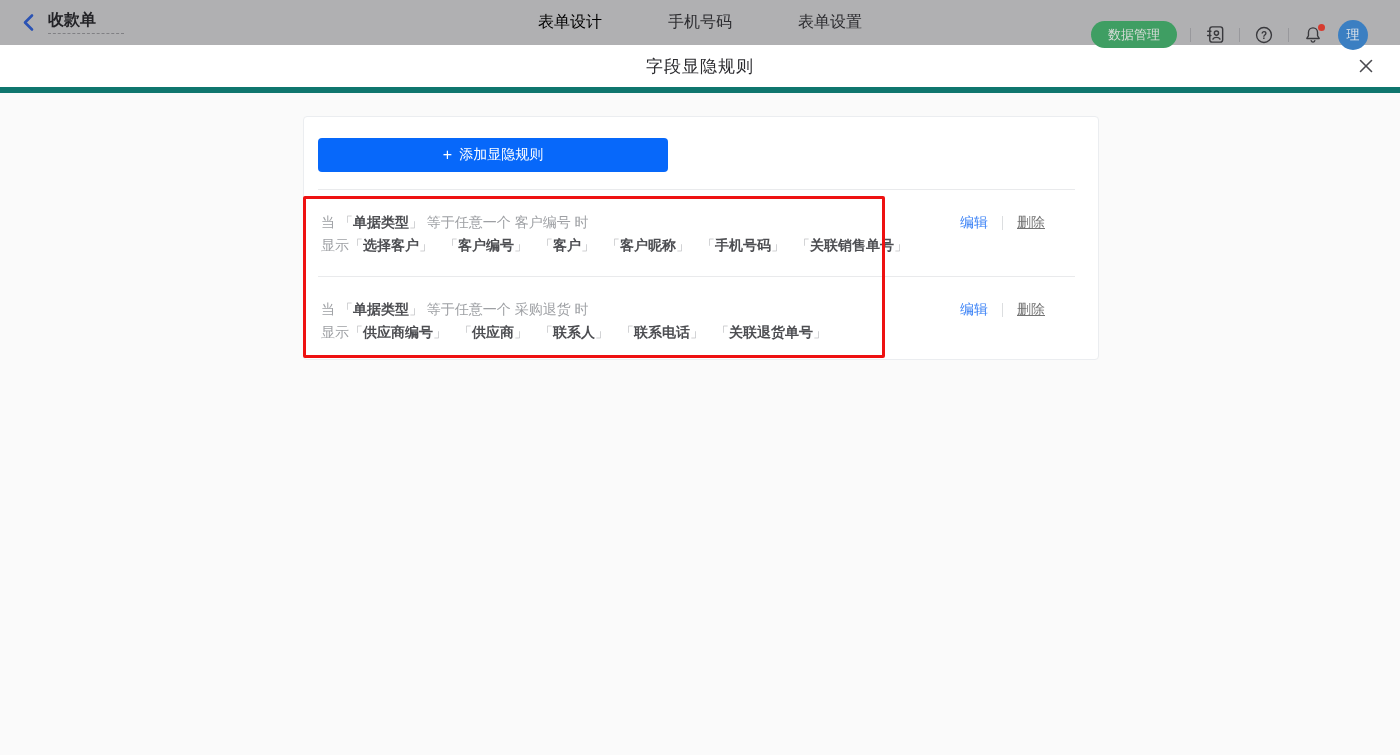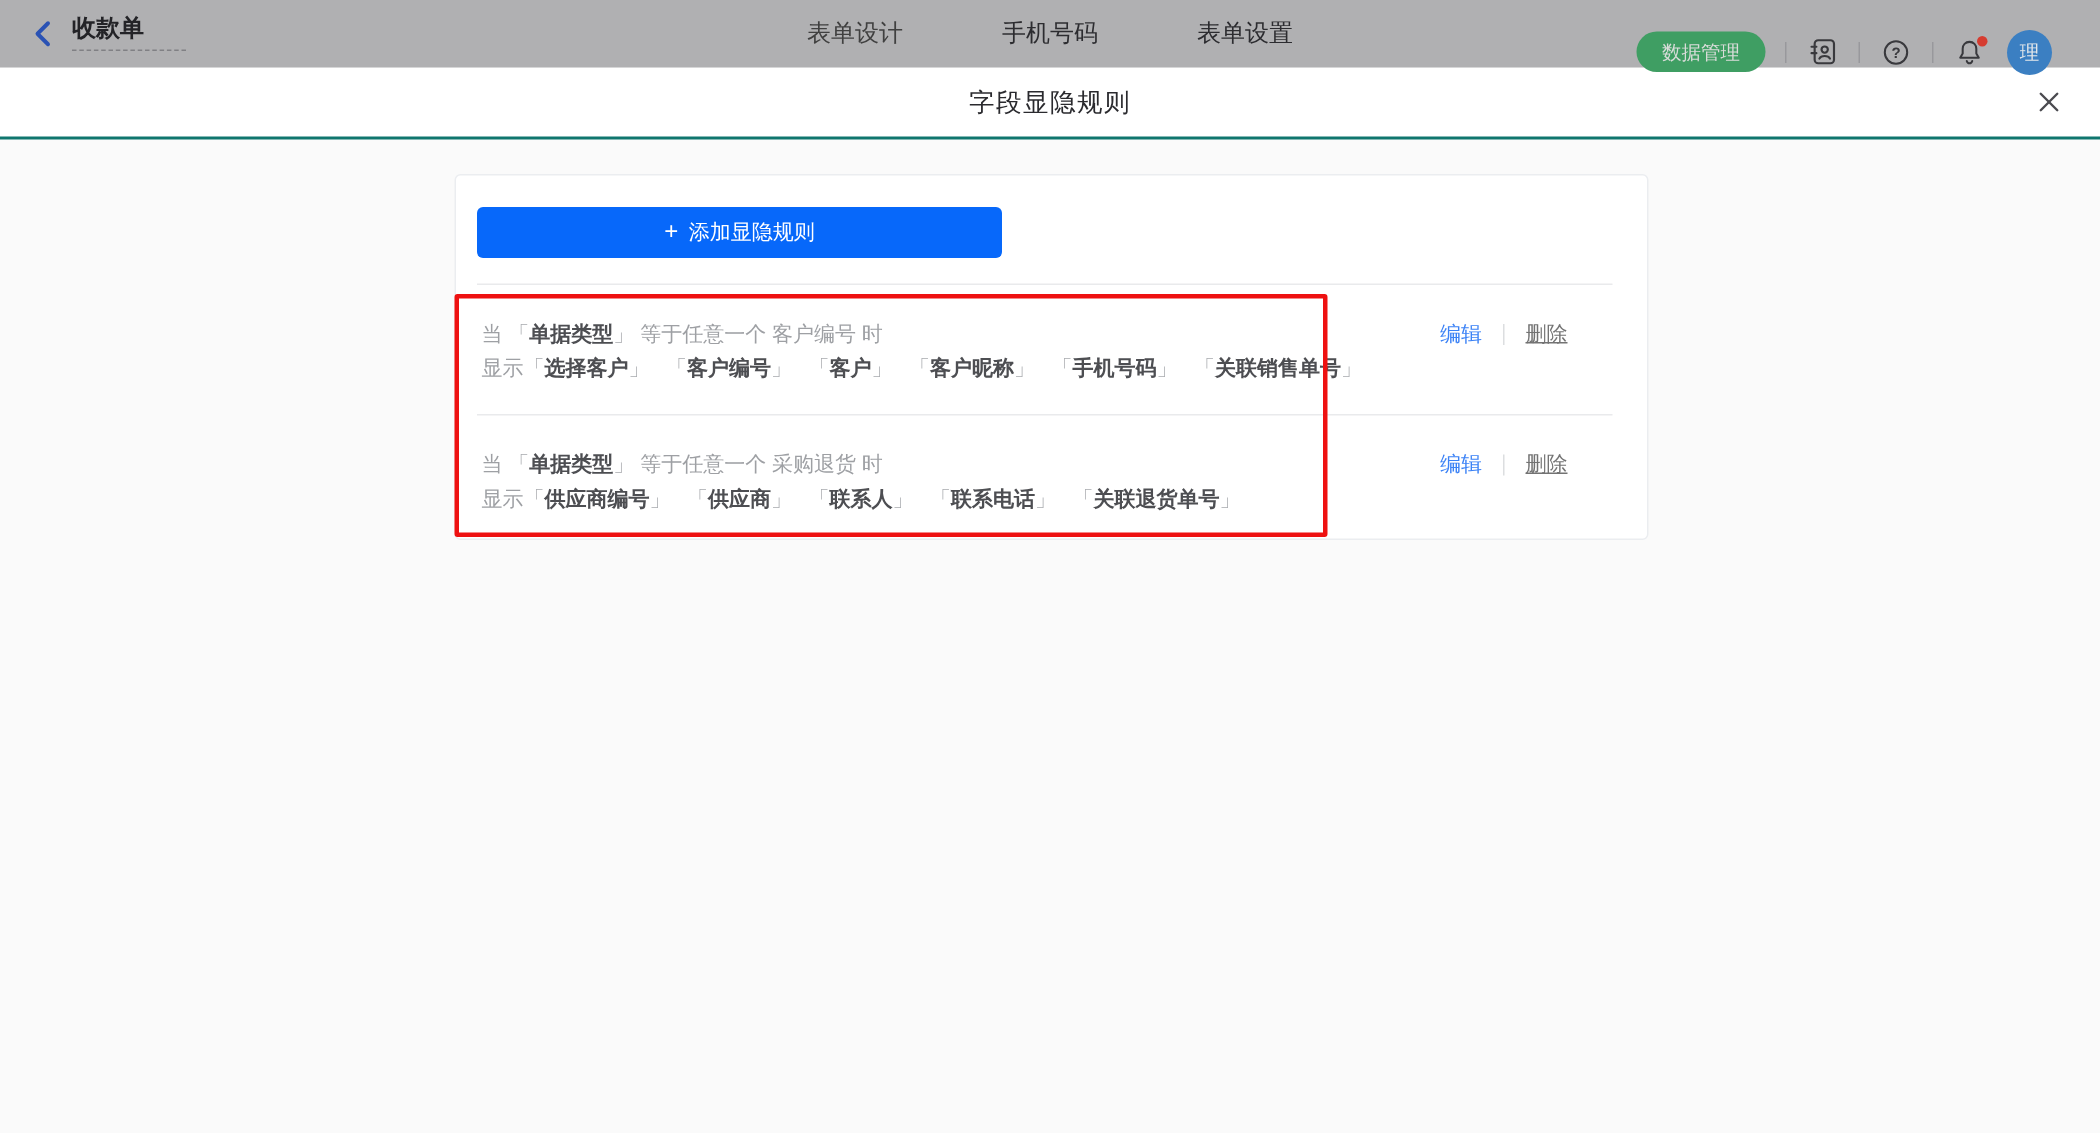--- a/index.html
+++ b/index.html
@@ -10,35 +10,35 @@
   .topbar { position:absolute; top:0; left:0; width:1400px; height:45px;
             background:#b0b0b2; display:flex; align-items:center; z-index:5; }
   .back-btn { margin-left:20px; width:20px; height:22px; display:flex; align-items:center; cursor:pointer; }
   .doc-title-wrap { margin-left:8px; min-width:76px; padding-bottom:4px;
                     border-bottom:1px dashed #808084; }
   .doc-title { font-size:16px; font-weight:600; color:#232327; line-height:18px; }
 
   .tabs { position:absolute; left:50%; transform:translateX(-50%); top:0; height:45px;
           display:flex; align-items:center; gap:66px; }
   .tab { font-size:16px; color:#2c2c30; cursor:pointer; white-space:nowrap; }
-  .tab.active { color:#404040; }
+  .tab.active { color:#000000; }
 
   .topbar-right { position:absolute; right:32px; top:12px; height:45px; display:flex; align-items:center; }
   .green-btn { height:27px; padding:0 17px; border:none; border-radius:14px; background:#3f9e63;
                color:#d9dcd9; font-size:13px; line-height:27px; cursor:pointer; white-space:nowrap; }
   .vdiv { width:1px; height:14px; background:#98989c; margin:0 13px; }
   .tb-icon { width:22px; height:22px; display:flex; align-items:center; justify-content:center; cursor:pointer; }
   .bell-wrap { position:relative; }
   .bell-dot { position:absolute; top:0px; right:-1px; width:7px; height:7px; border-radius:50%; background:#d63c30; }
   .avatar { width:30px; height:30px; margin-left:14px; border-radius:50%; background:#3b7fc2;
             color:#e2e6ea; font-size:13px; display:flex; align-items:center; justify-content:center; cursor:pointer; }
 
   
   .modal-header { position:absolute; top:45px; left:0; width:1400px; height:48px; background:#ffffff;
-                  border-bottom:2px solid #0f766e; display:flex; align-items:center; justify-content:center; z-index:4; }
+                  border-bottom:6px solid #0f766e; display:flex; align-items:center; justify-content:center; z-index:4; }
   .modal-title { font-size:17px; color:#2a2a2e; font-weight:500; letter-spacing:1px; }
   .close-btn { position:absolute; right:25px; top:50%; transform:translateY(-50%);
                width:18px; height:18px; display:flex; align-items:center; justify-content:center; cursor:pointer; }
 
   
   .modal-body { position:absolute; top:93px; left:0; width:1400px; height:662px; background:#fafafa; }
 
   .rules-card { position:absolute; left:303px; top:23px; width:796px; height:244px;
                 background:#ffffff; border:1px solid #ebedf0; border-radius:4px; }
 

